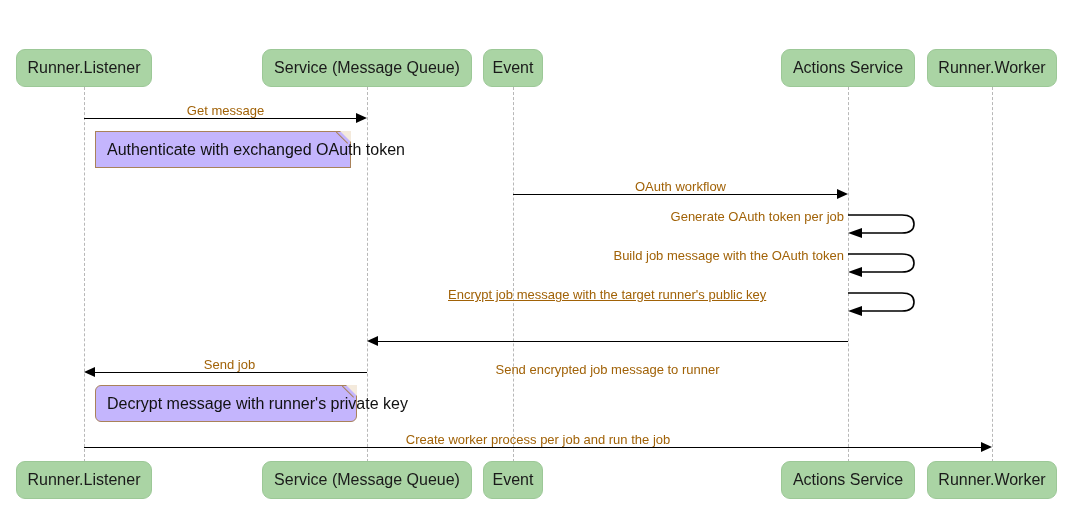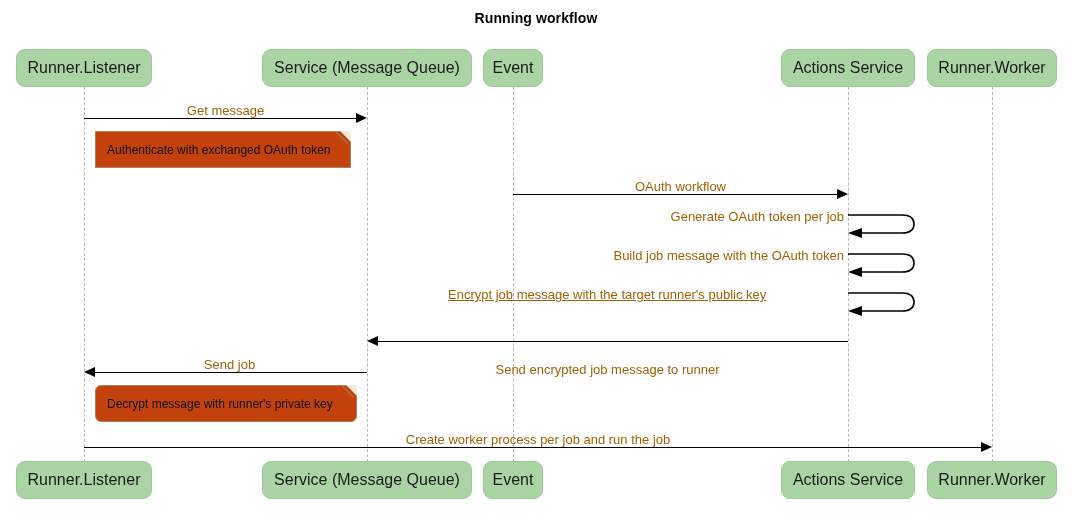--- a/index.html
+++ b/index.html
@@ -82,25 +82,25 @@
   .selfloop {
     position: absolute;
   }
   .selfloop svg {
     display: block;
   }
   
   .note {
     position: absolute;
     box-sizing: border-box;
-    background: #c2410c;
+    background: #c4b5fd;
     border: 1px solid #a9825a;
     display: flex;
     align-items: center;
-    font-size: 12px;
+    font-size: 16px;
     color: #111;
     white-space: nowrap;
     padding-left: 11px;
   }
   .note-fold {
     position: absolute;
     top: -1px;
     right: -1px;
     width: 0;
     height: 0;
@@ -126,21 +126,20 @@
     transform-origin: 0 0;
     left: 0;
     top: 0;
   }
 </style>
 </head>
 <body>
 
 <div id="canvas">
 
-  <div class="diagram-title">Running workflow</div>
 
   <div class="lifeline" style="left:84px; top:87px; height:375px;"></div>
   <div class="lifeline" style="left:367px; top:87px; height:375px;"></div>
   <div class="lifeline" style="left:513px; top:87px; height:375px;"></div>
   <div class="lifeline" style="left:848px; top:87px; height:375px;"></div>
   <div class="lifeline" style="left:992px; top:87px; height:375px;"></div>
 
   <div class="participant" style="left:16px; top:49px; width:136px;">
     <span>Runner.Listener</span>
   </div>

